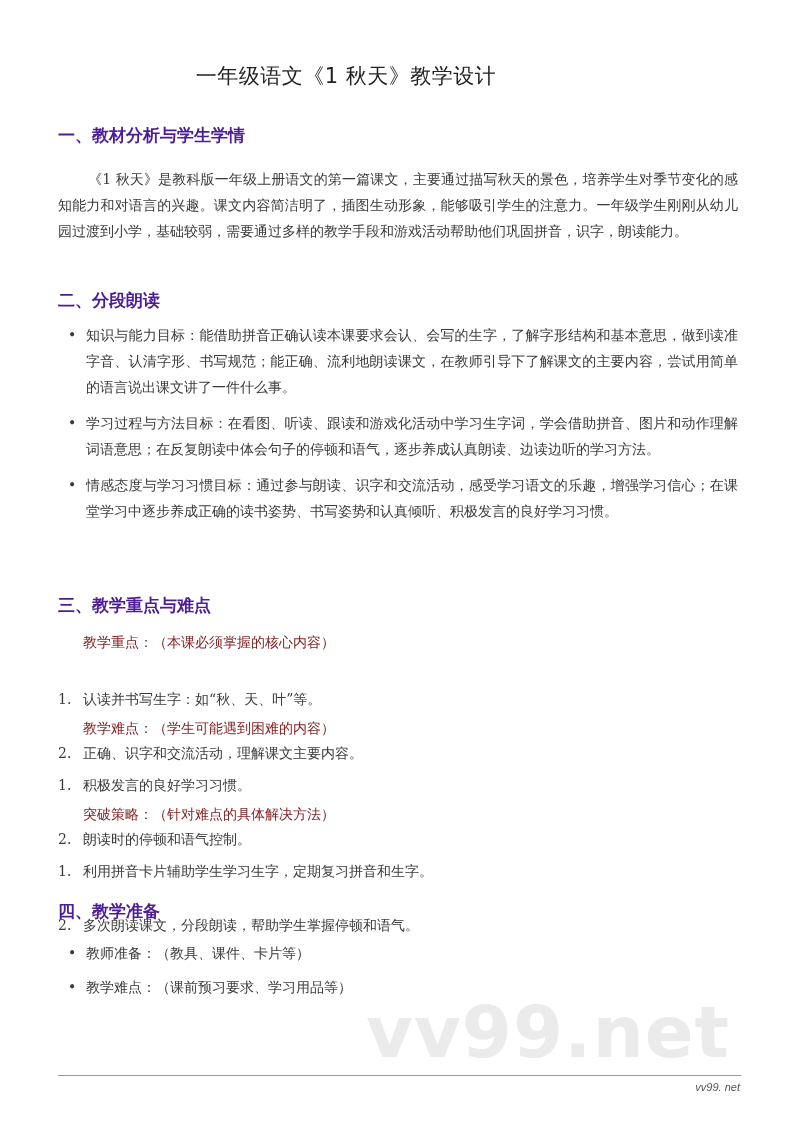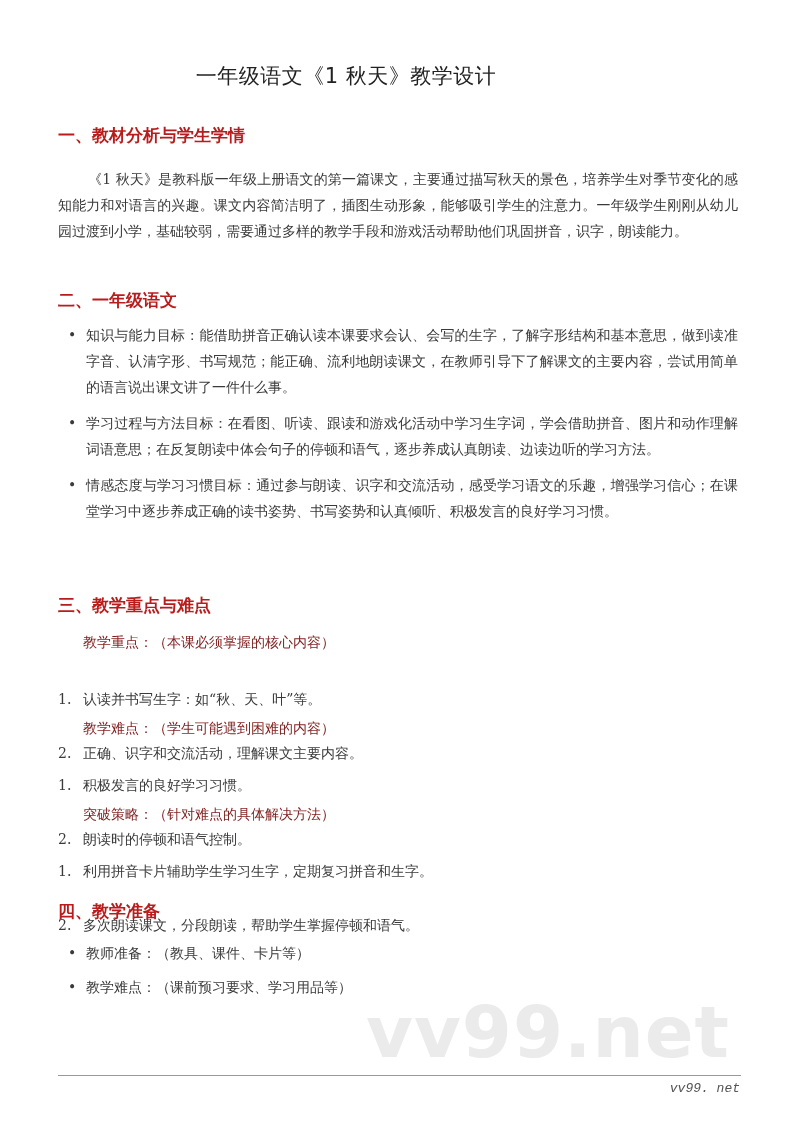--- a/index.html
+++ b/index.html
@@ -2,48 +2,48 @@
 <html><head>
 <meta charset="utf-8">
 <style>
   html, body { margin: 0; padding: 0; background: #ffffff; }
   body { width: 800px; height: 1130px; position: relative; overflow: hidden;
          font-family: "DejaVu Serif", "Liberation Serif", serif; color: #333; }
   .page { position: absolute; left: 0; top: 0; width: 800px; height: 1130px; }
   .title { position: absolute; top: 62px; left: 0; width: 692px; text-align: center;
            font-family: "DejaVu Sans", sans-serif; font-size: 21px; color: #222; letter-spacing: 0.5px; }
   .h2 { position: absolute; left: 58px; font-family: Liberation Sans, sans-serif;
-        font-size: 17px; font-weight: bold; color: #b91c1c; }
+        font-size: 17px; font-weight: bold; color: #4c1d95; }
   .para { position: absolute; left: 58px; width: 680px; font-size: 14px; line-height: 26px;
           text-indent: 30px; color: #3a3a3a; text-align: justify; }
   .bullets { position: absolute; left: 58px; width: 680px; margin: 0; padding: 0; list-style: none; }
   .bullets li { position: relative; padding-left: 28px; font-size: 14px; line-height: 26px;
                 color: #3a3a3a; text-align: justify; margin-bottom: 10px; }
   .bullets li .dot { position: absolute; left: 10px; top: 0; font-size: 14px; }
   .sub { position: absolute; left: 83px; font-size: 14px; line-height: 24px; color: #7f1d1d; }
   .olist { position: absolute; left: 58px; margin: 0; padding: 0; list-style: none; }
   .olist li { font-size: 14px; line-height: 22px; color: #3a3a3a; margin-top: 32px; }
   .olist li .num { display: inline-block; width: 25px; }
   .watermark { position: absolute; left: 366px; top: 990px; font-family: "DejaVu Sans", sans-serif;
                font-weight: bold; font-size: 72px; color: #ebebeb; letter-spacing: 1px; }
   .footer-rule { position: absolute; left: 58px; top: 1075px; width: 683px; height: 1px; background: #999; }
   .footer-text { position: absolute; right: 60px; top: 1081px; font-style: italic;
-                 font-family: Liberation Mono, monospace; font-size: 13px; color: #555; }
+                 font-family: Liberation Sans, sans-serif; font-size: 11px; color: #555; }
 </style>
 </head>
 <body>
 
 <div class="page">
 
   <div class="title">一年级语文《1 秋天》教学设计</div>
 
   <div class="h2" style="top:124px">一、教材分析与学生学情</div>
   <div class="para" style="top:166px">《1 秋天》是教科版一年级上册语文的第一篇课文，主要通过描写秋天的景色，培养学生对季节变化的感知能力和对语言的兴趣。课文内容简洁明了，插图生动形象，能够吸引学生的注意力。一年级学生刚刚从幼儿园过渡到小学，基础较弱，需要通过多样的教学手段和游戏活动帮助他们巩固拼音，识字，朗读能力。</div>
 
-  <div class="h2" style="top:289px">二、一年级语文</div>
+  <div class="h2" style="top:289px">二、分段朗读</div>
   <ul class="bullets" style="top:322px">
     <li>
       <span class="dot">•</span>
       <span>知识与能力目标：能借助拼音正确认读本课要求会认、会写的生字，了解字形结构和基本意思，做到读准字音、认清字形、书写规范；能正确、流利地朗读课文，在教师引导下了解课文的主要内容，尝试用简单的语言说出课文讲了一件什么事。</span>
     </li>
     <li>
       <span class="dot">•</span>
       <span>学习过程与方法目标：在看图、听读、跟读和游戏化活动中学习生字词，学会借助拼音、图片和动作理解词语意思；在反复朗读中体会句子的停顿和语气，逐步养成认真朗读、边读边听的学习方法。</span>
     </li>
     <li>

